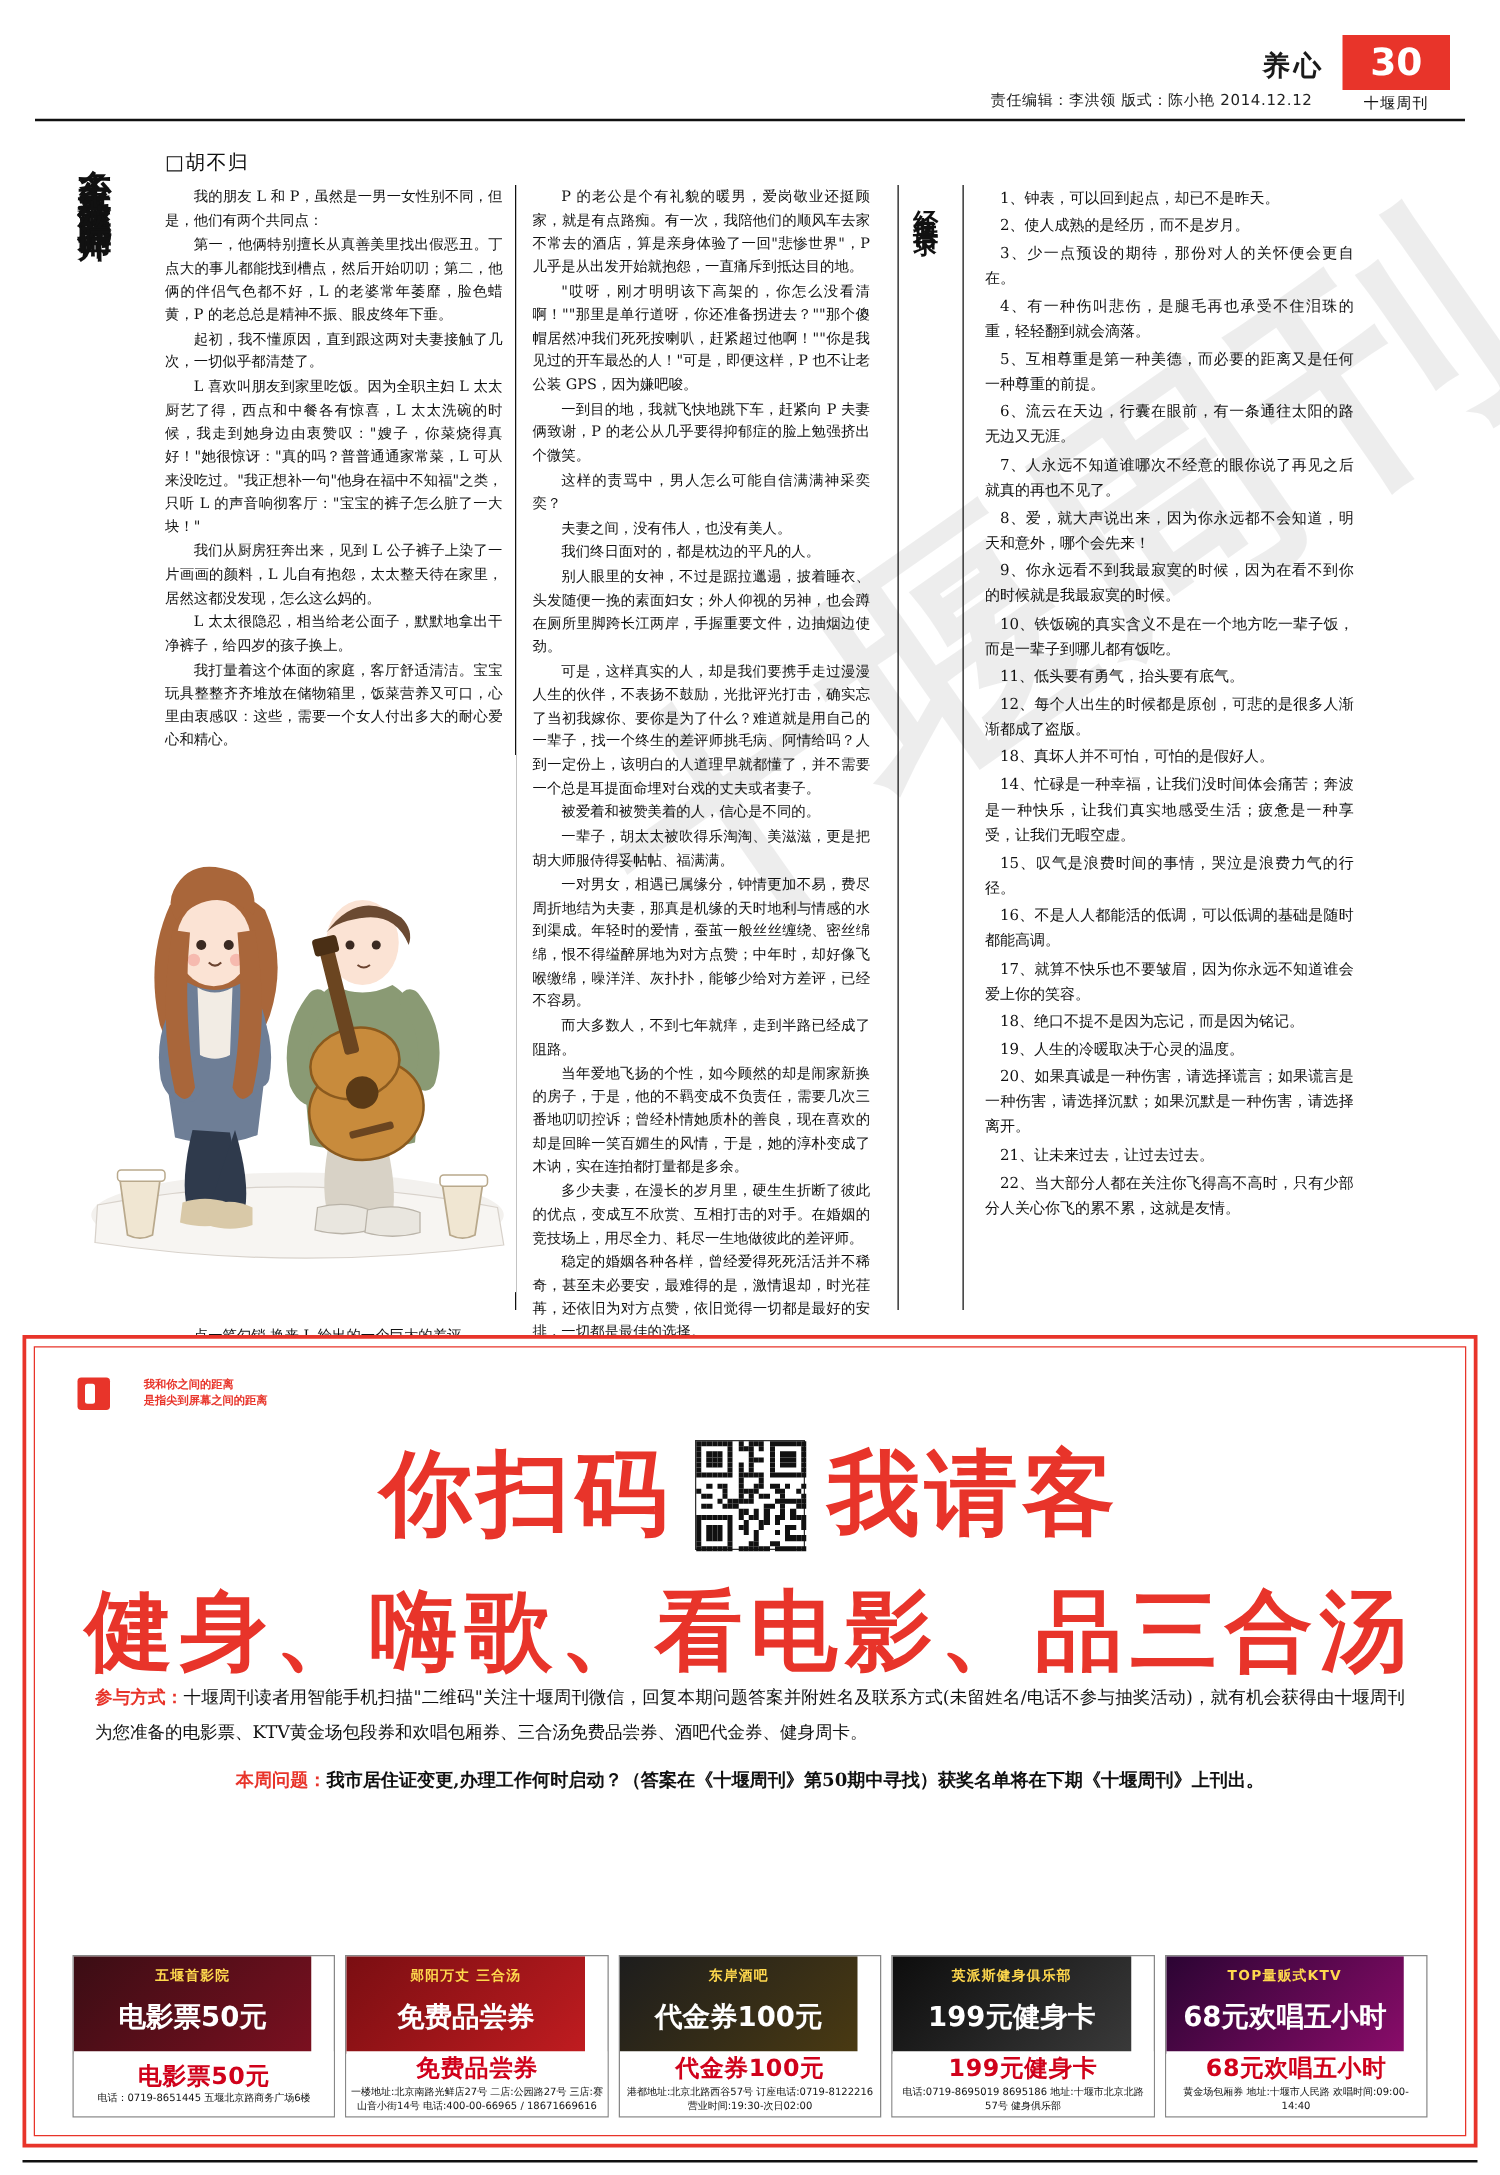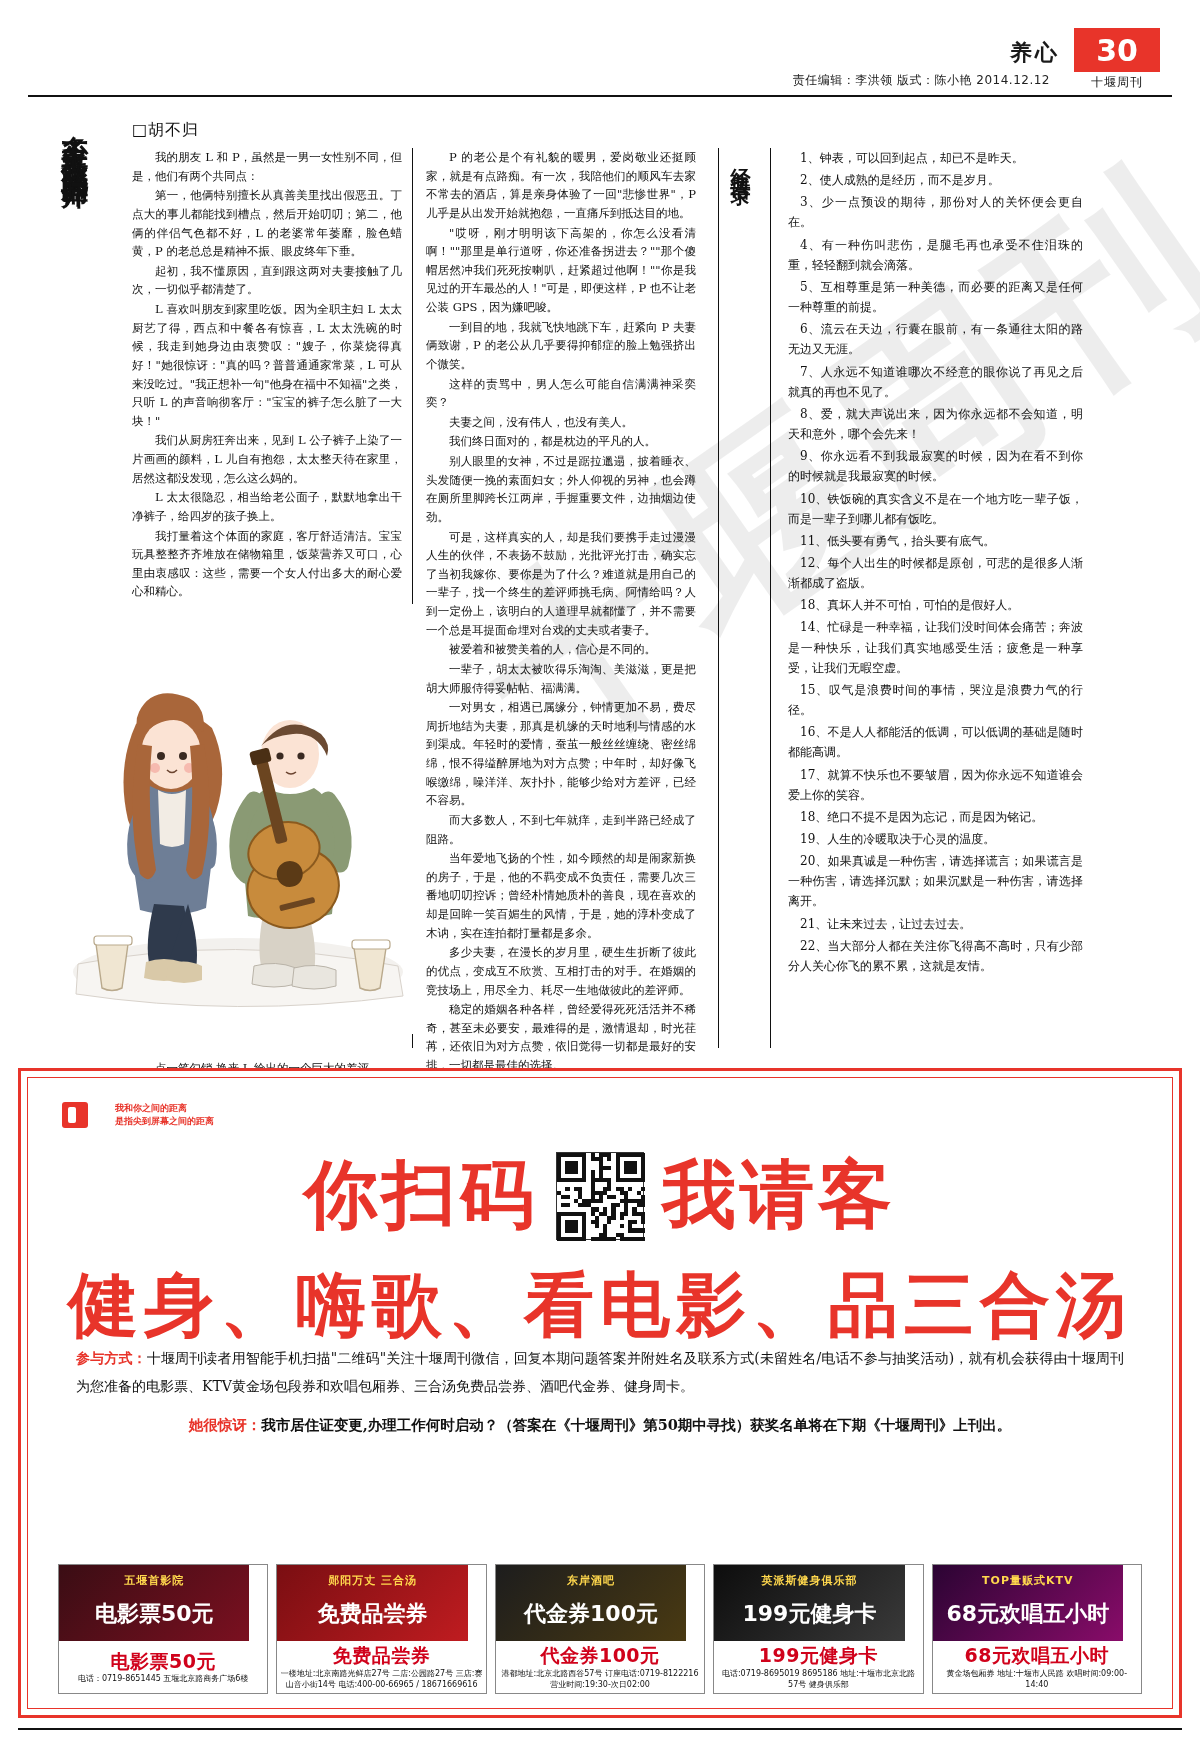--- a/index.html
+++ b/index.html
@@ -560,21 +560,21 @@
         <div class="txt">我请客</div>
       </div>
 
       <div class="ad-h2">健身、嗨歌、看电影、品三合汤</div>
 
       <div class="ad-body">
         <div>
           <span class="k">参与方式：</span><span>十堰周刊读者用智能手机扫描"二维码"关注十堰周刊微信，回复本期问题答案并附姓名及联系方式(未留姓名/电话不参与抽奖活动)，就有机会获得由十堰周刊为您准备的电影票、KTV黄金场包段券和欢唱包厢券、三合汤免费品尝券、酒吧代金券、健身周卡。</span>
         </div>
         <div class="ad-q">
-          <span class="k">她很惊讶：</span><span>我市居住证变更,办理工作何时启动？（答案在《十堰周刊》第50期中寻找）获奖名单将在下期《十堰周刊》上刊出。</span>
+          <span class="k">本周问题：</span><span>我市居住证变更,办理工作何时启动？（答案在《十堰周刊》第50期中寻找）获奖名单将在下期《十堰周刊》上刊出。</span>
         </div>
       </div>
 
       <div class="coupons" id="coupons">
           <div class="cp cp1">
             <div class="cp-top">
               <div class="cp-title">五堰首影院</div>
               <div class="cp-sub">电影票50元</div>
             </div>
             <div class="cp-bot">

